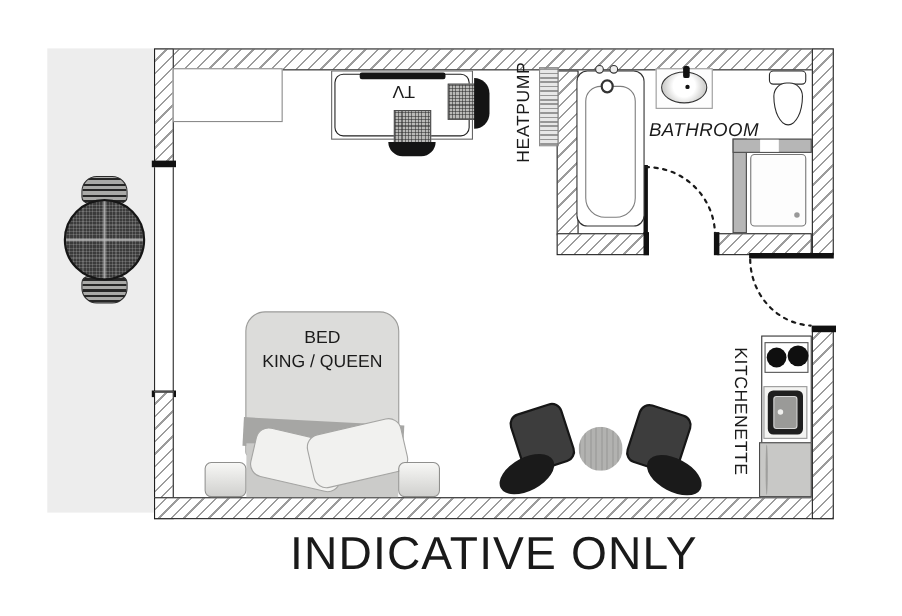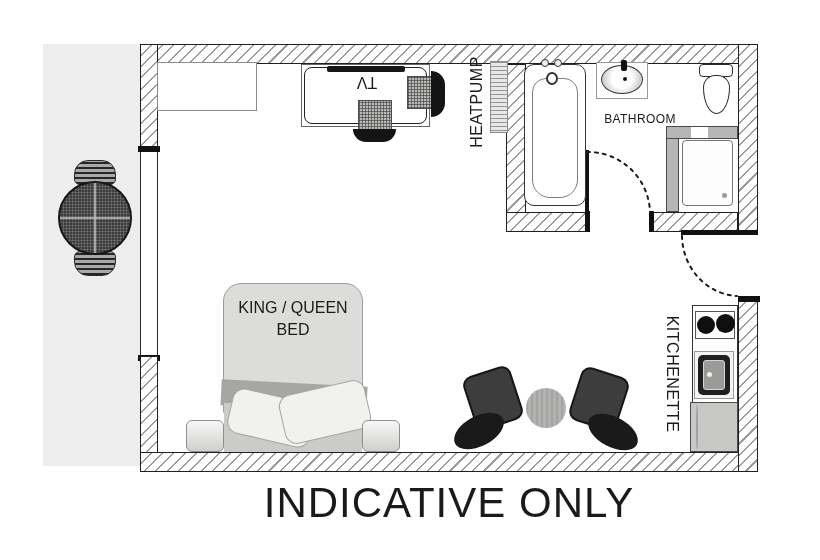--- a/index.html
+++ b/index.html
@@ -86,21 +86,21 @@
   <div class="abs" style="left:554px;top:59px;width:8px;height:8px;border:1.5px solid #333;border-radius:50%;background:#eee;"></div>
   <div class="abs" style="left:546px;top:72px;width:12px;height:13px;border:2px solid #333;border-radius:50%;background:#fff;"></div>
   <div class="abs" style="left:596px;top:62px;width:52px;height:37px;border:1px solid #999;background:#fdfdfd;"></div>
   <div class="abs" style="left:601px;top:65px;width:42px;height:29px;border:1.5px solid #333;border-radius:50%;
               background:radial-gradient(circle at 50% 45%,#fff 0 40%,#cfcfcd 75%,#f2f2f0 100%);"></div>
   <div class="abs" style="left:621px;top:60px;width:6px;height:11px;background:#111;border-radius:2px;"></div>
   <div class="abs" style="left:623px;top:77px;width:4px;height:4px;background:#111;border-radius:50%;"></div>
   <div class="abs" style="left:699px;top:64px;width:34px;height:13px;border:1.5px solid #2c2c2c;border-radius:4px;background:#fff;"></div>
   <div class="abs" style="left:703px;top:75px;width:27px;height:39px;border:1.5px solid #2c2c2c;background:#fff;
               border-radius:45% 45% 50% 50% / 32% 32% 68% 68%;"></div>
-  <div class="abs label center" style="left:580px;top:110px;width:120px;height:18px;font-size:12px;letter-spacing:.4px;">BATHROOM</div>
+  <div class="abs label center" style="left:580px;top:110px;width:120px;height:18px;font-size:17px;letter-spacing:.4px;font-style:italic;">BATHROOM</div>
 
   <div class="abs" style="left:666px;top:126px;width:13px;height:86px;background:var(--frame_gray);border:1px solid #4a4a4a;"></div>
   <div class="abs" style="left:666px;top:126px;width:72px;height:13px;background:var(--frame_gray);border:1px solid #4a4a4a;"></div>
   <div class="abs" style="left:691px;top:127px;width:17px;height:11px;background:#fff;"></div>
   <div class="abs" style="left:682px;top:140px;width:51px;height:66px;border:1.5px solid #777;border-radius:4px;background:#fdfdfd;"></div>
   <div class="abs" style="left:722px;top:193px;width:5px;height:5px;border-radius:50%;background:#999;"></div>
 
   <div class="abs" style="left:692px;top:305px;width:46px;height:147px;background:#fff;border:1.5px solid #333;"></div>
   <div class="abs" style="left:695px;top:311px;width:40px;height:28px;border:1px solid #555;background:#fff;"></div>
   <div class="abs" style="left:697px;top:316px;width:18px;height:18px;border-radius:50%;background:#0f0f0f;"></div>
@@ -116,22 +116,22 @@
   <div class="abs" style="left:223px;top:283px;width:140px;height:169px;">
     <div class="abs" style="left:0;top:0;width:140px;height:132px;background:var(--quilt);border:1px solid #9c9c9a;
                 border-radius:18px 18px 4px 4px;"></div>
     <div class="abs" style="left:-2px;top:100px;width:146px;height:26px;background:var(--quilt_band);transform:rotate(3deg);"></div>
     <div class="abs" style="left:1px;top:120px;width:138px;height:49px;background:var(--sheet);"></div>
     <div class="abs" style="left:6px;top:112px;width:84px;height:46px;background:var(--pillow);border:1.5px solid #a5a5a3;
                 border-radius:12px;transform:rotate(13deg);"></div>
     <div class="abs" style="left:58px;top:104px;width:88px;height:50px;background:var(--pillow);border:1.5px solid #a5a5a3;
                 border-radius:12px;transform:rotate(-13deg);"></div>
     <div class="abs label" style="left:0;top:14px;width:140px;text-align:center;font-size:16px;line-height:1.35;">
+      <div>BED</div>
       <div>KING / QUEEN</div>
-      <div>BED</div>
     </div>
   </div>
   <div class="abs" style="left:186px;top:420px;width:38px;height:32px;background:linear-gradient(180deg,#f7f7f5,#d0d0ce);
               border:1px solid #8f8f8d;border-radius:6px;"></div>
   <div class="abs" style="left:362px;top:420px;width:38px;height:32px;background:linear-gradient(180deg,#f7f7f5,#d0d0ce);
               border:1px solid #8f8f8d;border-radius:6px;"></div>
 
   <div class="abs" style="left:452px;top:368px;width:74px;height:84px;">
     <div class="abs" style="left:16px;top:2px;width:50px;height:56px;background:var(--dark_furniture);border:2px solid #161616;
                 border-radius:10px;transform:rotate(-18deg);"></div>

